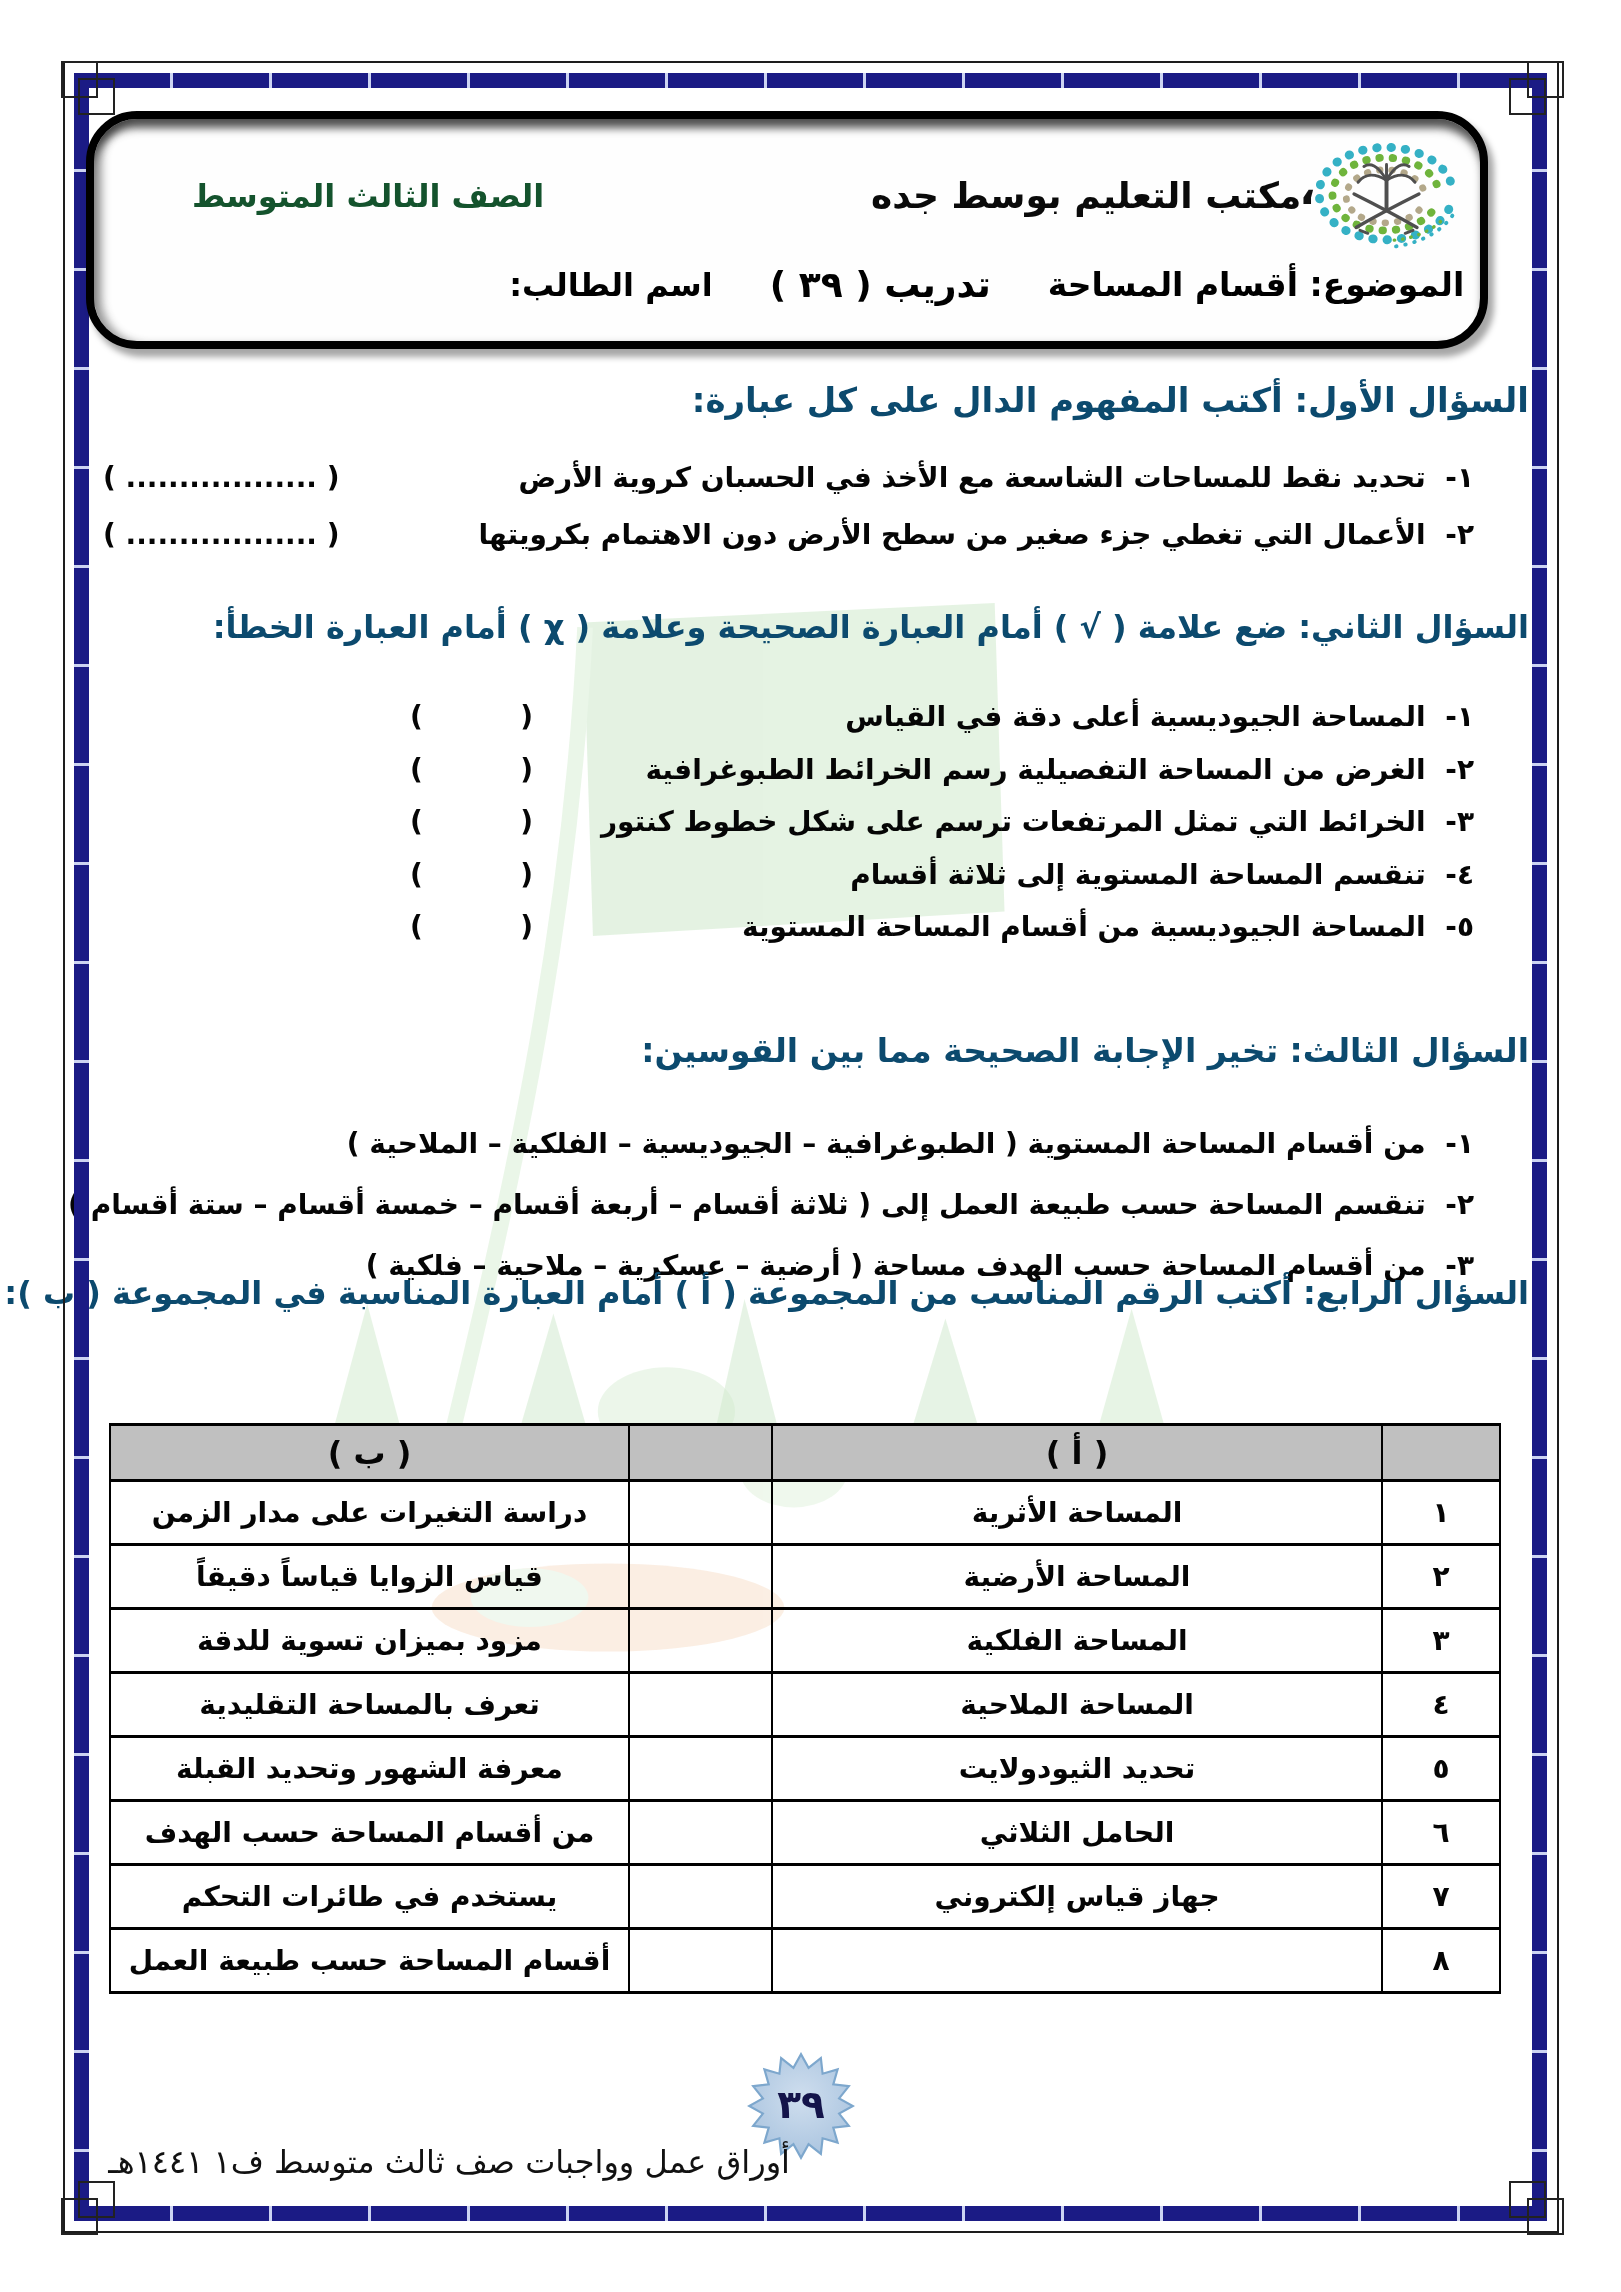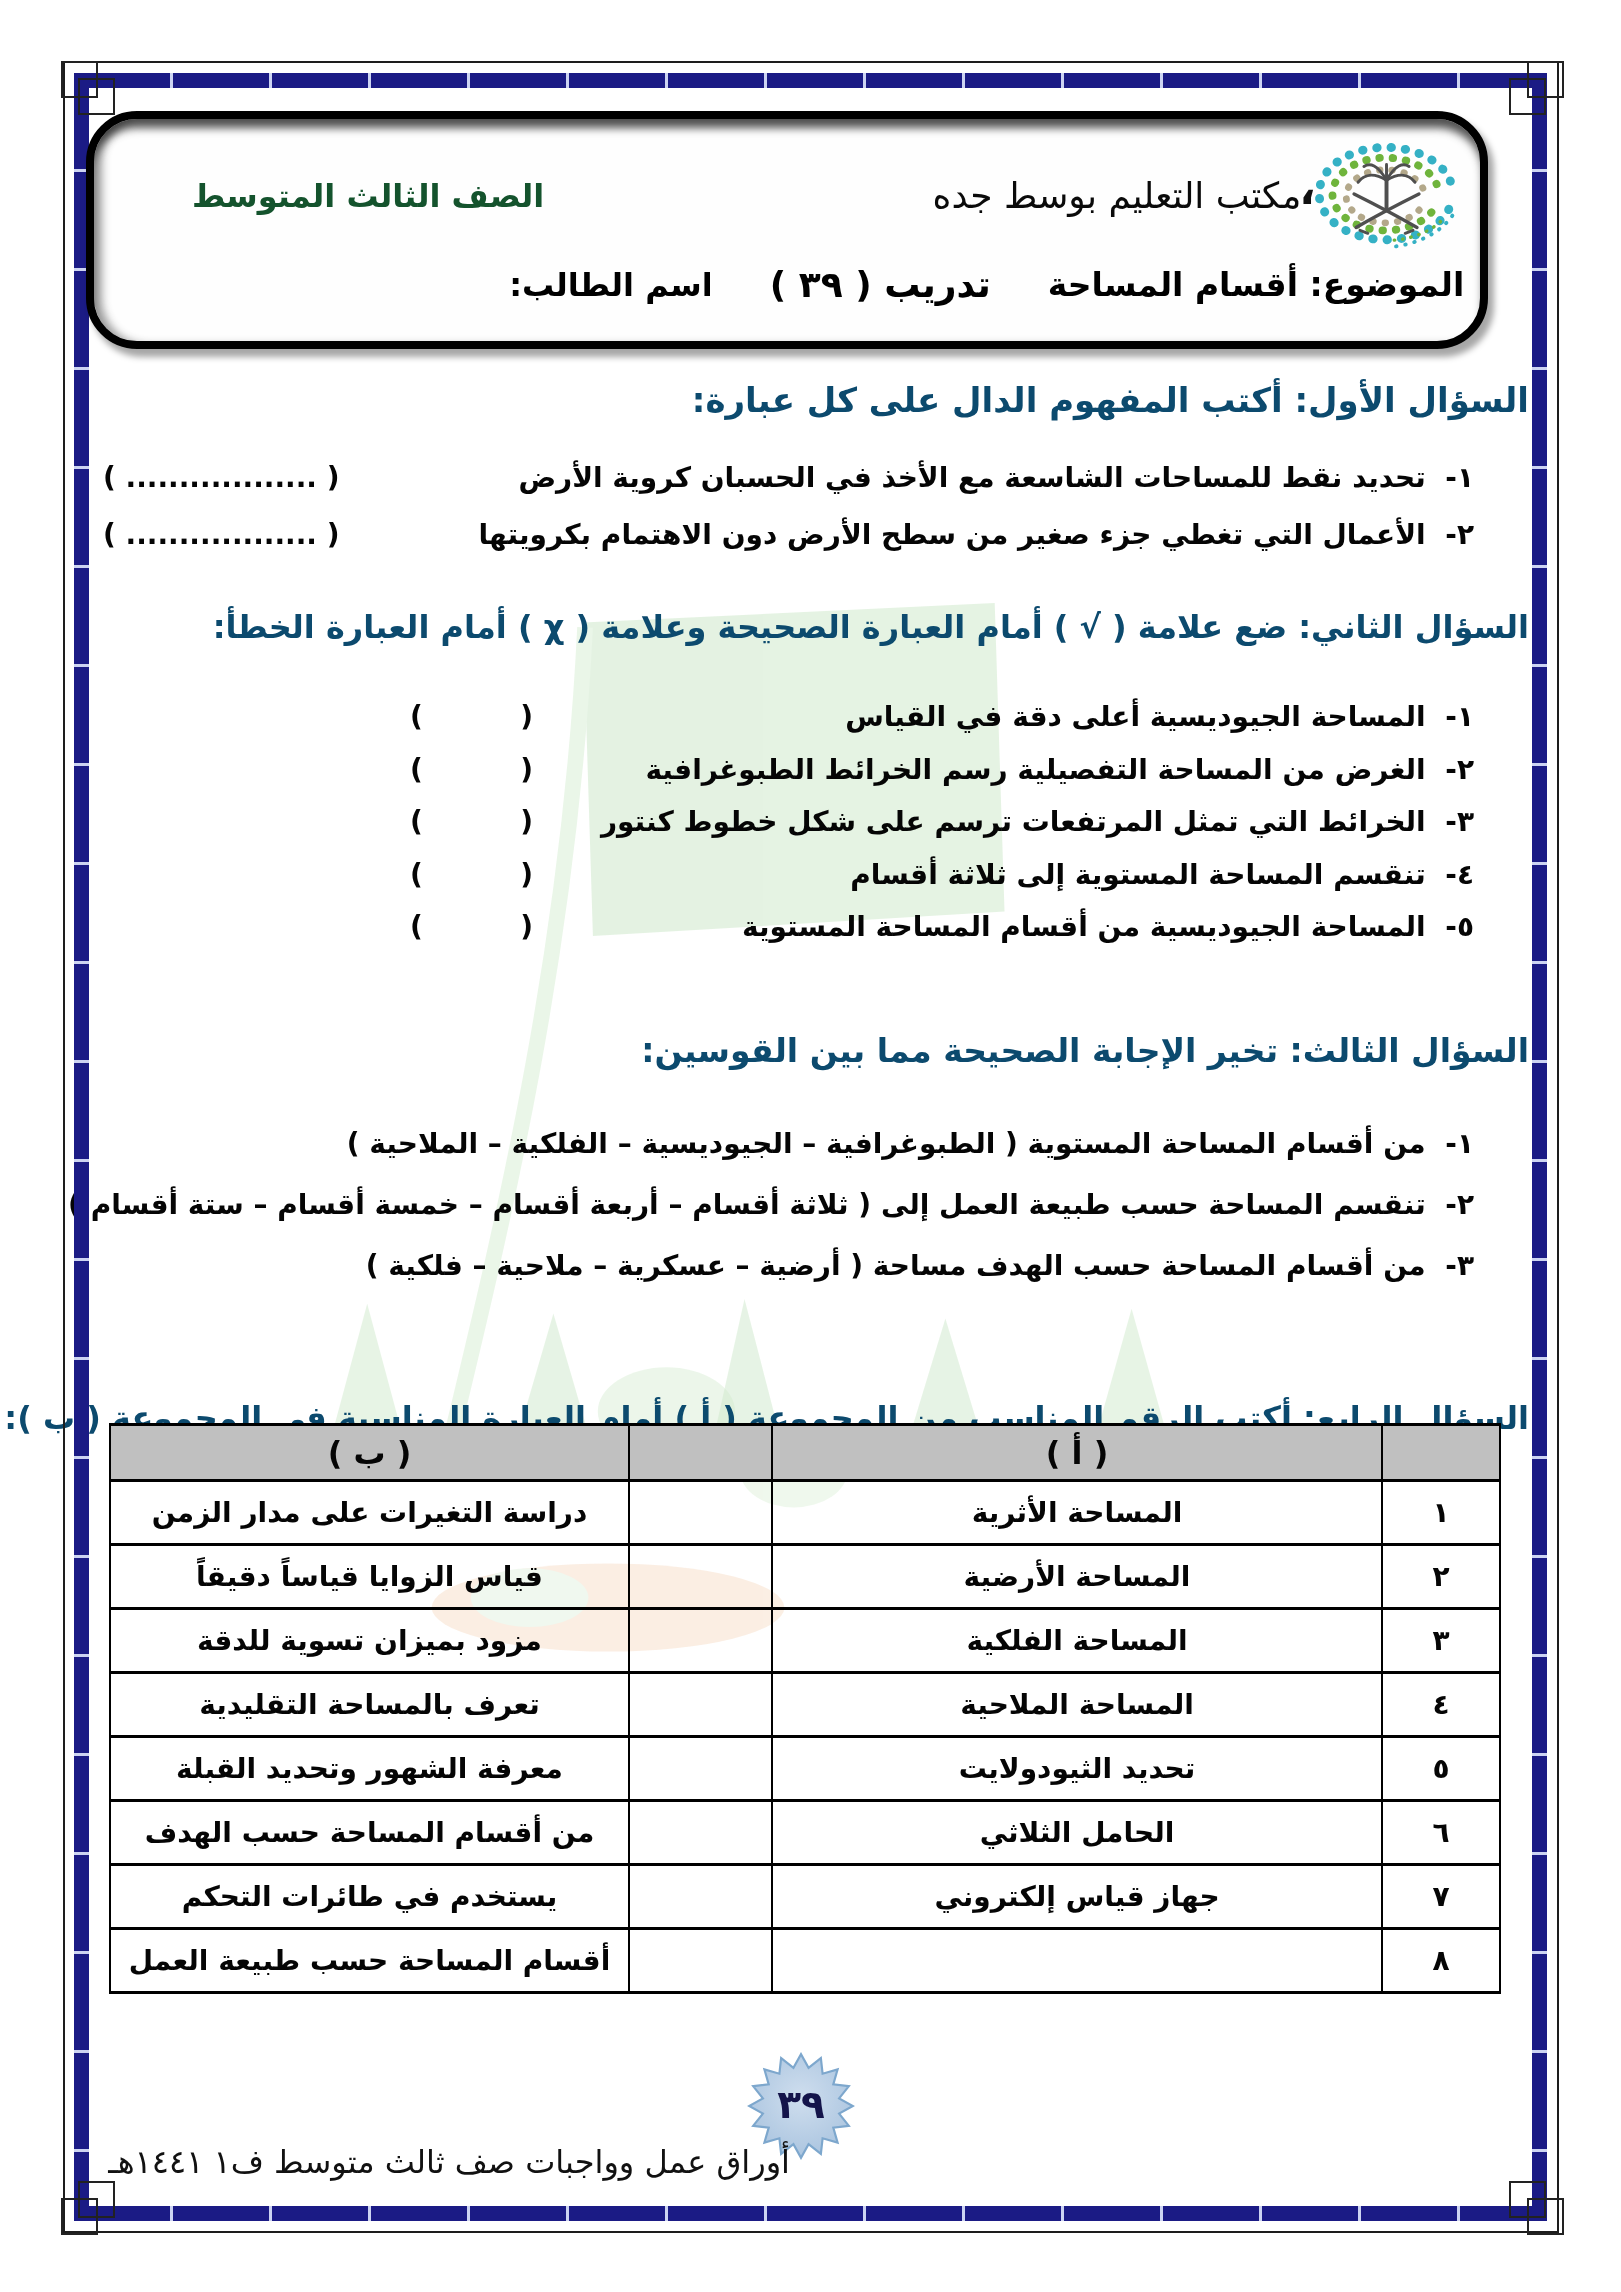--- a/index.html
+++ b/index.html
@@ -15,36 +15,36 @@
   .band.top{top:73px;} .band.bottom{top:2206px;}
   .band.left{left:74px;} .band.right{left:1532px;}
   .csq{position:absolute;width:33px;height:33px;border:2px solid #222;z-index:5;background:transparent;}
   
   .hbox{
     position:absolute;left:86px;top:111px;width:1386px;height:222px;z-index:6;background:#fefefe;
     border:8.8px solid #000;border-radius:51px;
     box-shadow:inset 0 11.8px 8.8px -2.9px rgba(40,40,40,.8), inset 11.8px 0 8.8px -3.9px rgba(40,40,40,.45), 5.9px 7.8px 6.9px rgba(0,0,0,.35);
   }
   .hrow1{position:absolute;top:17.6px;right:7.8px;left:98px;display:flex;align-items:center;}
-  .office{font-size:36px;font-weight:400;color:#0a0a0a;white-space:nowrap;margin-right:2px;}
+  .office{font-size:36px;font-weight:700;color:#0a0a0a;white-space:nowrap;margin-right:2px;}
   .grade{font-size:32px;font-weight:700;color:#14532d;white-space:nowrap;margin-right:auto;}
   .hrow2{position:absolute;top:145px;right:15.7px;left:98px;display:flex;align-items:center;gap:57px;}
   .subject{font-size:33px;font-weight:700;white-space:nowrap;}
   .training{font-size:36px;font-weight:700;white-space:nowrap;}
   .student{font-size:32px;font-weight:700;white-space:nowrap;}
   .logo-wrap{width:169px;height:118px;flex:0 0 auto;position:relative;}
   .logo-mark{position:absolute;left:-3.9px;top:27.4px;font-size:43px;font-weight:700;color:#111;}
   
   .wm{position:absolute;z-index:1;pointer-events:none;}
   
   .qtitle{position:absolute;right:92px;z-index:2;font-weight:700;color:#0c4a6e;white-space:nowrap;}
   .q1t{top:380px;font-size:34px;}
   .q2t{top:608px;font-size:32px;}
   .q3t{top:1031px;font-size:33px;}
-  .q4t{top:1399px;font-size:32px;}
+  .q4t{top:1274px;font-size:32px;}
   .qlist{position:absolute;z-index:2;display:flex;flex-direction:column;}
   .q1l{top:461px;right:147px;left:103px;gap:23.5px;}
   .q2l{top:700px;right:147px;left:410px;gap:19.6px;}
   .q3l{top:1127px;right:147px;left:93px;gap:28px;}
   .qrow{display:flex;align-items:baseline;font-size:28px;font-weight:700;color:#050505;}
   .qnum{flex:0 0 auto;margin-left:19.6px;}
   .qtext{white-space:nowrap;}
   .ablank{margin-right:auto;white-space:pre;font-weight:700;}
   
   .tblwrap{position:absolute;top:1423px;right:120px;left:112px;z-index:2;}

